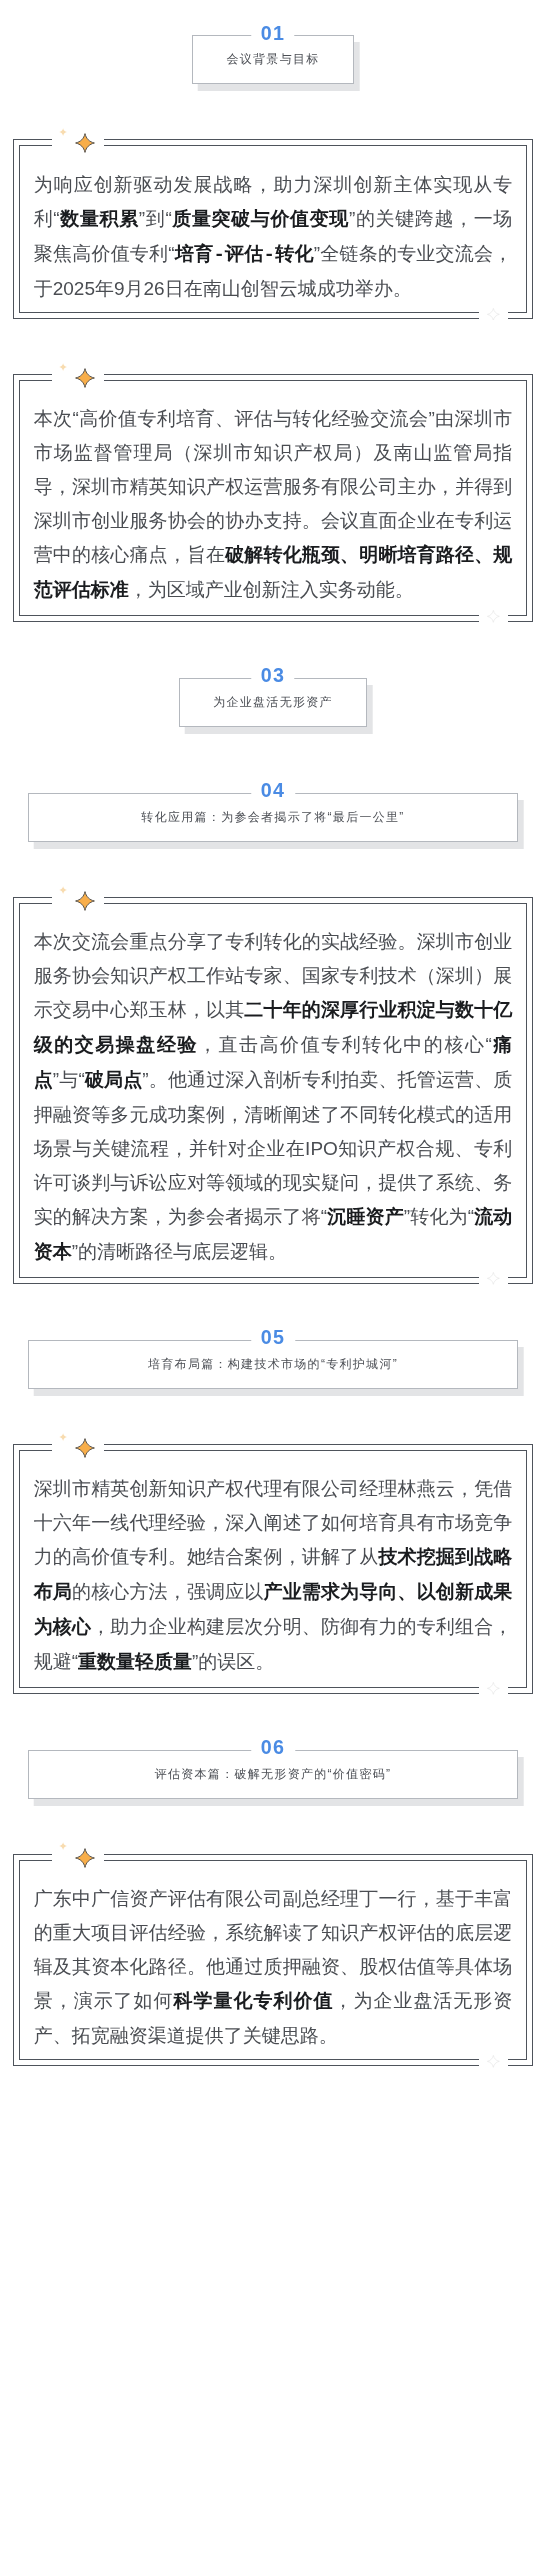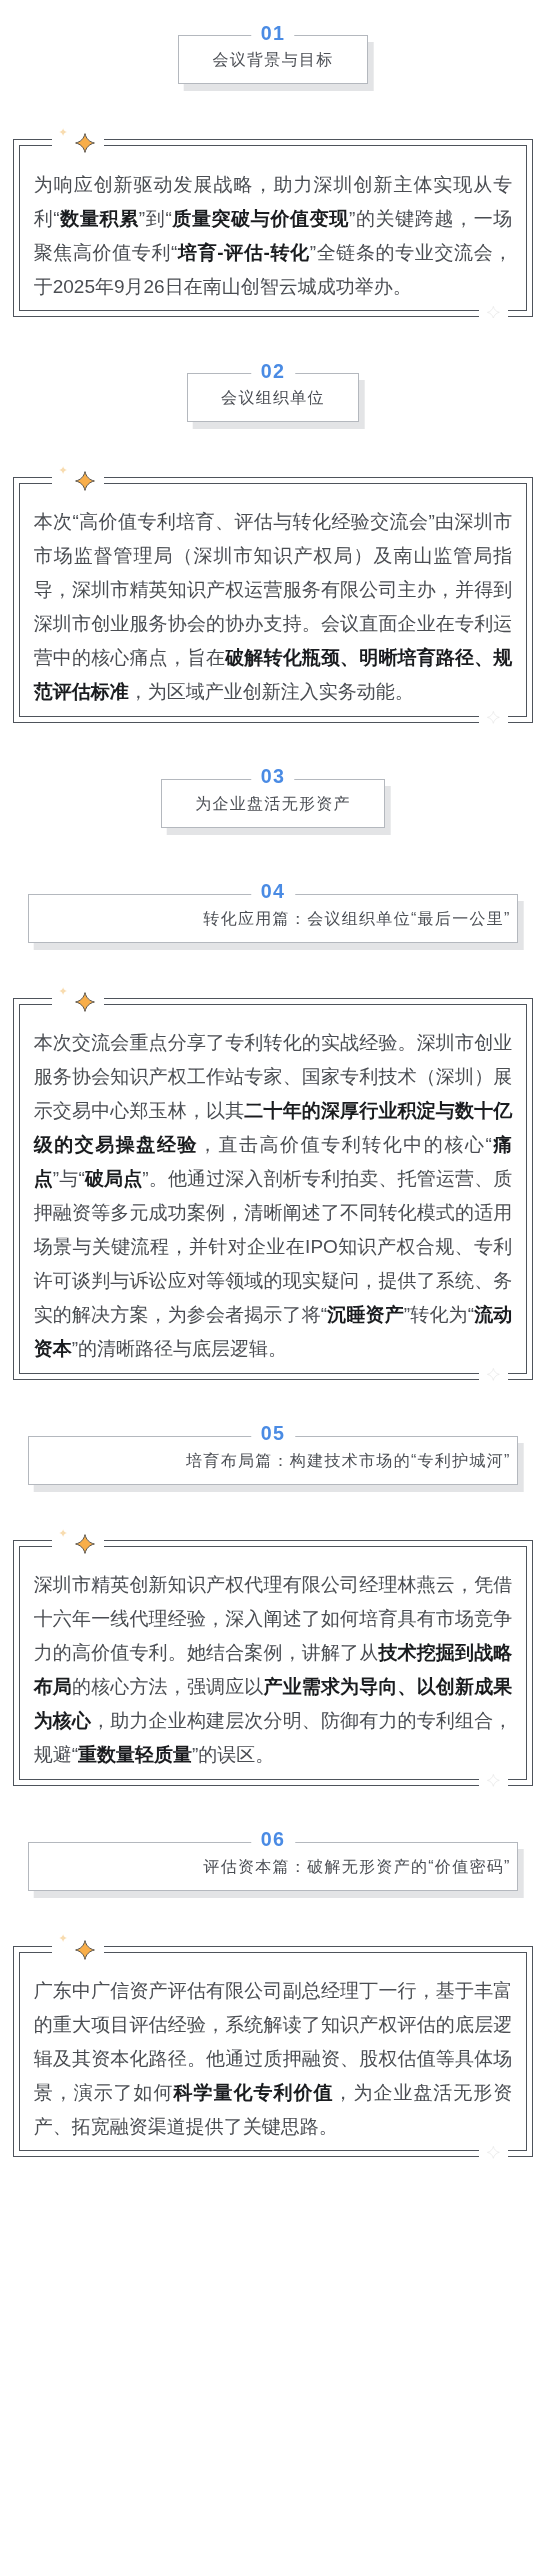--- a/index.html
+++ b/index.html
@@ -6,29 +6,29 @@
   body{
     width:546px;min-height:2576px;margin:0 auto;position:relative;
     font-family:"Liberation Sans","DejaVu Sans",sans-serif;
     -webkit-font-smoothing:antialiased;
   }
   
   .tb{
     position:relative;background:#ffffff;
     border:0.6px solid #b4b8be;
     box-shadow:5.7px 7px 0 #e3e4e6;
-    text-align:right;
+    text-align:center;
   }
   .tb.narrow{width:max-content;margin-left:auto;margin-right:auto;padding:0 33px;}
   .tb.wide{margin-left:28px;margin-right:28px;padding:0 6.3px;}
   .tb{margin-top:56px;}
   .sec-01 .tb{margin-top:35px;}
   .sec-04 .tb{margin-top:66px;}
   .title{
-    margin:0;font-size:16px;line-height:23px;padding:12px 0;
+    margin:0;font-size:12px;line-height:23px;padding:12px 0;
     color:#4b4e54;font-weight:400;letter-spacing:1.3px;white-space:nowrap;
   }
   .num{
     position:absolute;top:-13.3px;left:50%;transform:translateX(-50%);
     background:#ffffff;padding:0 9.5px;
     font-size:19.7px;font-weight:700;line-height:21.6px;
     color:#4a8be4;letter-spacing:1.3px;
   }
   
   .card{
@@ -36,21 +36,21 @@
     border:1.3px solid #4e535b;padding:5px;background:#ffffff;
   }
   .card-inner{
     border:1.3px solid #4e535b;
     padding:21.6px 14px 6.3px;
   }
   .body{
     margin:0;font-size:19px;line-height:34px;
     color:#4a4d52;text-align:justify;
   }
-  .body .b{font-weight:700;color:#1a1c1f;}
+  .body .b{font-weight:700;color:#1a1c1f;font-family:Liberation Mono, monospace;}
   
   .spark{
     position:absolute;top:-10.8px;left:38px;width:52px;height:29px;
     background:#ffffff;
   }
   .star-big{position:absolute;left:23px;top:3.8px;width:20px;height:20px;}
   .star-tiny{position:absolute;left:7.6px;top:-1.3px;width:8.2px;height:8.2px;}
   
   .spark-br{
     position:absolute;bottom:-9.5px;right:24px;width:29px;height:27px;
@@ -86,24 +86,20 @@
           <use href="#sparkle4" fill="#ffffff" stroke="#e2e2e2" stroke-width="1.5"></use>
         </svg>
     </div>
     <div class="card-inner">
       <p class="body"><span>为响应创新驱动发展战略，助力深圳创新主体实现从专利“</span><span class="b">数量积累</span><span>”到“</span><span class="b">质量突破与价值变现</span><span>”的关键跨越，一场聚焦高价值专利“</span><span class="b">培育-评估-转化</span><span>”全链条的专业交流会，于2025年9月26日在南山创智云城成功举办。</span></p>
     </div>
   </div>
 </section>
 
 <section class="sec sec-02">
-  <div class="tb narrow">
-    <span class="num">02</span>
-    <h2 class="title">会议组织单位</h2>
-  </div>
   <div class="card">
     <div class="spark">
       <svg class="star-tiny" viewBox="0 0 32 32">
           <use href="#sparkle4" fill="#f8dcb0"></use>
         </svg>
       <svg class="star-big" viewBox="0 0 32 32">
           <use href="#sparkle4" fill="#f8ae4a" stroke="#55514b" stroke-width="1.6"></use>
         </svg>
     </div>
     <div class="spark-br">
@@ -120,21 +116,21 @@
 <section class="sec sec-03">
   <div class="tb narrow">
     <span class="num">03</span>
     <h2 class="title">为企业盘活无形资产</h2>
   </div>
 </section>
 
 <section class="sec sec-04">
   <div class="tb wide">
     <span class="num">04</span>
-    <h2 class="title">转化应用篇：会议组织单位“最后一公里”</h2>
+    <h2 class="title">转化应用篇：为参会者揭示了将“最后一公里”</h2>
   </div>
   <div class="card">
     <div class="spark">
       <svg class="star-tiny" viewBox="0 0 32 32">
           <use href="#sparkle4" fill="#f8dcb0"></use>
         </svg>
       <svg class="star-big" viewBox="0 0 32 32">
           <use href="#sparkle4" fill="#f8ae4a" stroke="#55514b" stroke-width="1.6"></use>
         </svg>
     </div>

